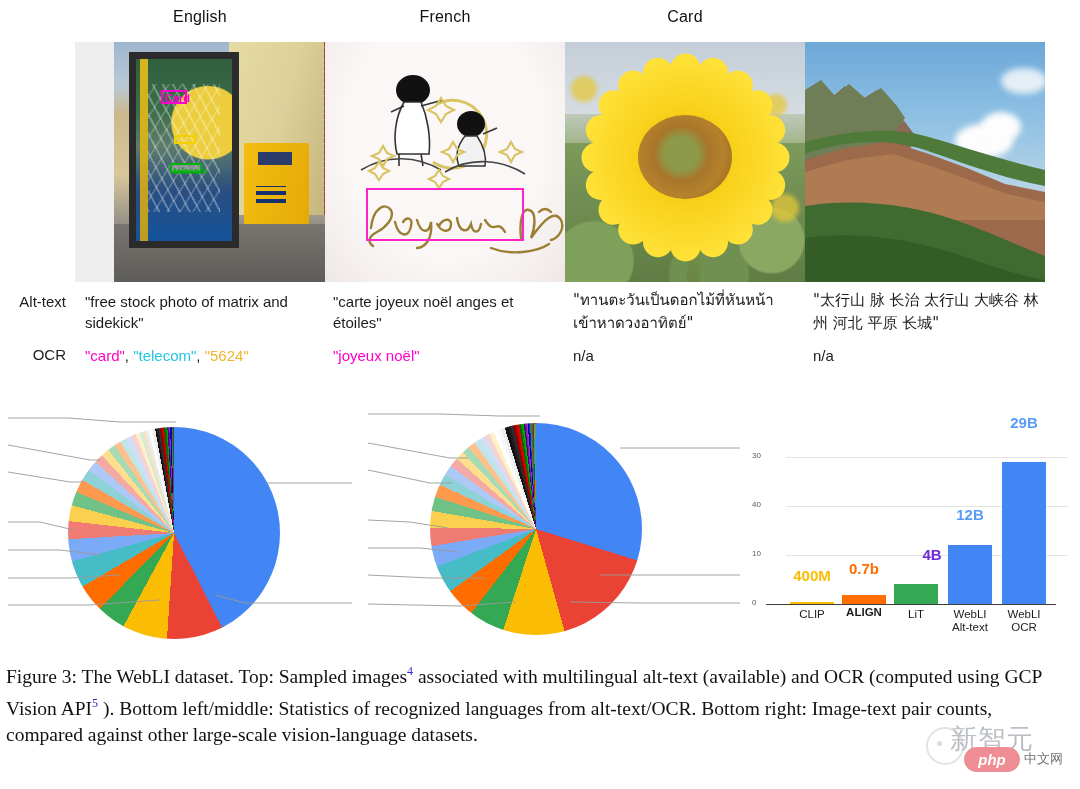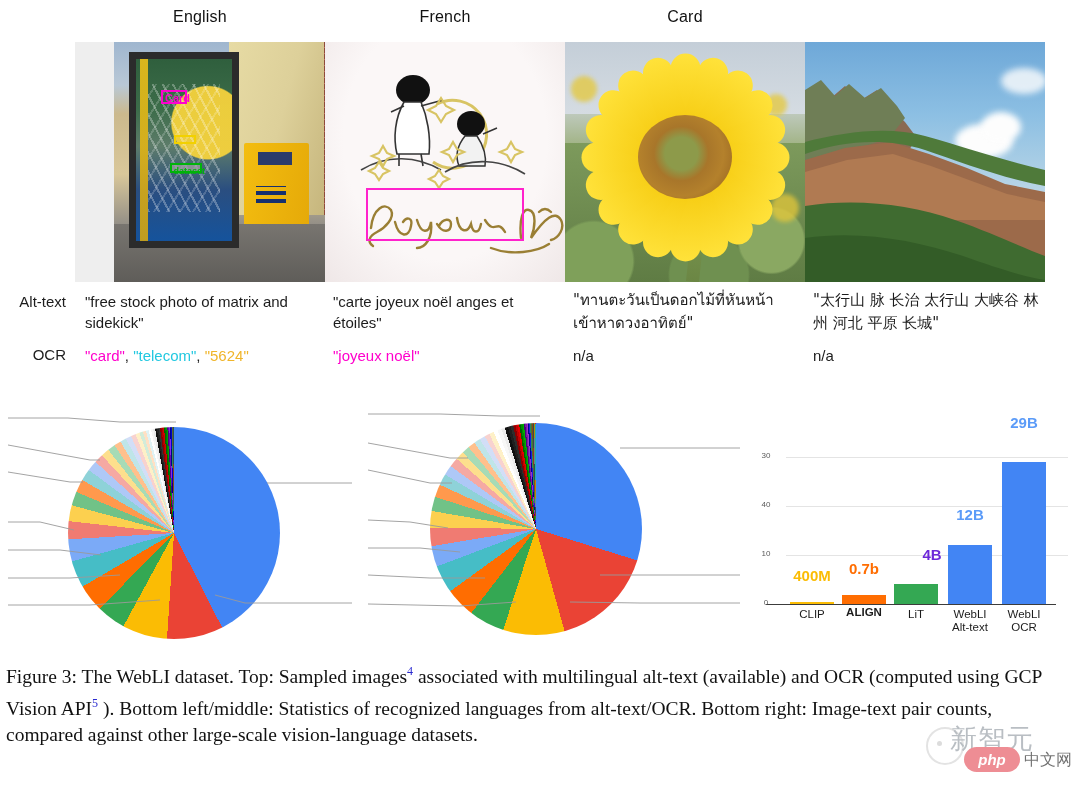--- a/index.html
+++ b/index.html
@@ -99,21 +99,21 @@
 
   
   .piewrap{position:absolute;}
   .pie{position:absolute;border-radius:50%;overflow:hidden;}
   .leadline{position:absolute;background:#9a9a9a;height:1px;}
 
   
   .barchart{position:absolute;}
   .gridline{position:absolute;height:1px;background:#e4e4e4;}
   .axisline{position:absolute;height:1.4px;background:#3c3c3c;}
-  .ytick{position:absolute;font-size:8px;color:#5a5a5a;text-align:center;}
+  .ytick{position:absolute;font-size:8px;color:#5a5a5a;text-align:left;}
   .bar{position:absolute;bottom:0;}
   .barval{position:absolute;font-size:15px;font-weight:700;text-align:center;}
   .barcat{position:absolute;font-size:11.5px;line-height:13px;color:#1c1c1c;text-align:center;}
 
   
   .caption{position:absolute;left:6px;top:658px;width:1066px;
     font-family:"Liberation Serif", serif;font-size:19.5px;line-height:27px;
     color:#111;text-align:left;}
   .caption sup{font-size:12px;color:#2a2ad0;vertical-align:super;}
 
@@ -122,21 +122,21 @@
   .wm .ghost{position:absolute;left:0;top:8px;width:34px;height:34px;border-radius:50%;
     background:#fff;border:2px solid #d9d9d9;}
   .wm .ghost:after{content:"";position:absolute;left:9px;top:12px;width:5px;height:5px;
     border-radius:50%;background:#cfcfcf;}
   .wm .zh{position:absolute;left:24px;top:2px;font-family:"DejaVu Sans",sans-serif;
     font-size:27px;color:#9fa6ad;letter-spacing:1px;}
   .wm .php{position:absolute;left:38px;top:28px;width:56px;height:25px;border-radius:13px;
     background:#e8626b;color:#fff;font-size:15px;font-style:italic;font-weight:700;
     text-align:center;line-height:25px;}
   .wm .zw{position:absolute;left:98px;top:31px;font-family:"DejaVu Sans",sans-serif;
-    font-size:16px;color:#3b3b3b;}
+    font-size:13px;color:#3b3b3b;}
 </style>
 </head>
 <body>
 
 <div class="page">
 
   <div class="lang-header" style="left:325px;width:240px;">French</div>
   <div class="lang-header" style="left:75px;width:250px;">English</div>
   <div class="lang-header" style="left:565px;width:240px;">Card</div>
 
@@ -151,21 +151,21 @@
       <div class="ground"></div>
       <div class="frame">
         <div class="panel"></div>
         <div class="leaf"></div>
         <div class="yellowband"></div>
         <div class="ocrbox ocr-card">
             <span>Card</span>
           </div>
         <div class="ocrbox ocr-num"></div>
         <div class="ocrbox ocr-tel">
-            <span>dataset</span>
+            <span>telecom</span>
           </div>
       </div>
     </div>
   </div>
 
   <div class="thumb" style="left:325px;width:240px;">
     <div class="card-fr">
       <div class="paper"></div>
       <svg viewBox="0 0 240 240" preserveAspectRatio="none">
 

